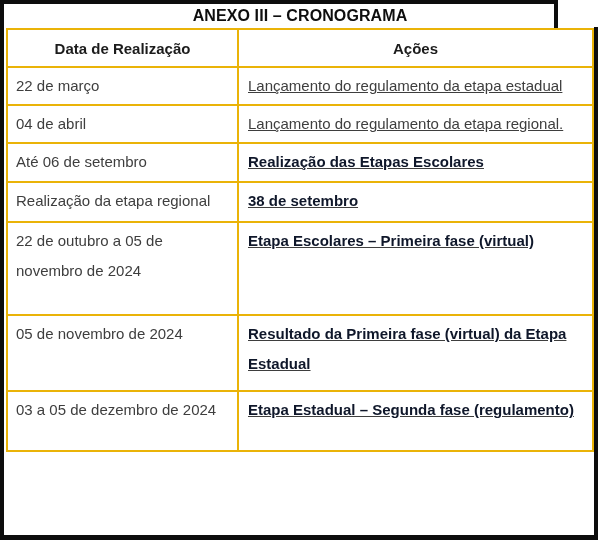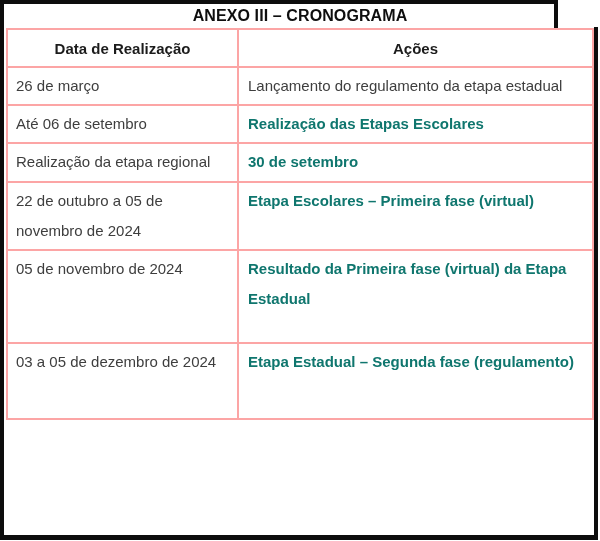--- a/index.html
+++ b/index.html
@@ -41,41 +41,41 @@
     left: 6px;
     top: 28px;
     width: 586px;
     border-collapse: collapse;
     table-layout: fixed;
   }
   #cronograma col.c-date   { width: 231px; }
   #cronograma col.c-action { width: 355px; }
 
   #cronograma th, #cronograma td {
-    border: 2px solid #fca5a5;
+    border: 2px solid #eab308;
     font-size: 15px;
     overflow: hidden;
   }
   #cronograma thead th {
     height: 36px;
     text-align: center;
     vertical-align: middle;
     font-weight: bold;
     color: #1c1c1c;
     padding: 0 4px;
   }
   #cronograma td {
     vertical-align: top;
     line-height: 30px;
     padding: 3px 6px 3px 8px;
     color: #3e3e3e;
     font-weight: normal;
   }
-  #cronograma td.action-cell { padding-left: 9px; padding-right: 2px; }
-  #cronograma .bold { font-weight: bold; color: #0f766e; }
+  #cronograma td.action-cell { padding-left: 9px; padding-right: 2px; text-decoration: underline; }
+  #cronograma .bold { font-weight: bold; color: #0f172a; }
 
   
   #cronograma tbody tr:nth-child(1) { height: 38px; }
   #cronograma tbody tr:nth-child(2) { height: 38px; }
   #cronograma tbody tr:nth-child(3) { height: 39px; }
   #cronograma tbody tr:nth-child(4) { height: 40px; }
   #cronograma tbody tr:nth-child(5) { height: 93px; }
   #cronograma tbody tr:nth-child(6) { height: 76px; }
   #cronograma tbody tr:nth-child(7) { height: 60px; }
   #cronograma tbody tr:nth-child(8) { height: 46px; margin-top: 15px; }
@@ -99,30 +99,34 @@
         <col class="c-action">
       </colgroup>
     <thead>
       <tr>
         <th>Data de Realização</th>
         <th>Ações</th>
       </tr>
     </thead>
     <tbody>
       <tr>
-        <td class="date-cell">26 de março</td>
+        <td class="date-cell">22 de março</td>
         <td class="action-cell"><span class="bold"></span><span>Lançamento do regulamento da etapa estadual</span></td>
+      </tr>
+      <tr>
+        <td class="date-cell">04 de abril</td>
+        <td class="action-cell"><span class="bold"></span><span>Lançamento do regulamento da etapa regional.</span></td>
       </tr>
       <tr>
         <td class="date-cell">Até 06 de setembro</td>
         <td class="action-cell"><span class="bold">Realização das Etapas Escolares</span><span></span></td>
       </tr>
       <tr>
         <td class="date-cell">Realização da etapa regional</td>
-        <td class="action-cell"><span class="bold">30 de setembro</span><span></span></td>
+        <td class="action-cell"><span class="bold">38 de setembro</span><span></span></td>
       </tr>
       <tr>
         <td class="date-cell">22 de outubro a 05 de novembro de 2024</td>
         <td class="action-cell"><span class="bold">Etapa Escolares – Primeira fase (virtual)</span><span></span></td>
       </tr>
       <tr>
         <td class="date-cell">05 de novembro de 2024</td>
         <td class="action-cell"><span class="bold">Resultado da Primeira fase (virtual) da Etapa Estadual</span><span></span></td>
       </tr>
       <tr>

